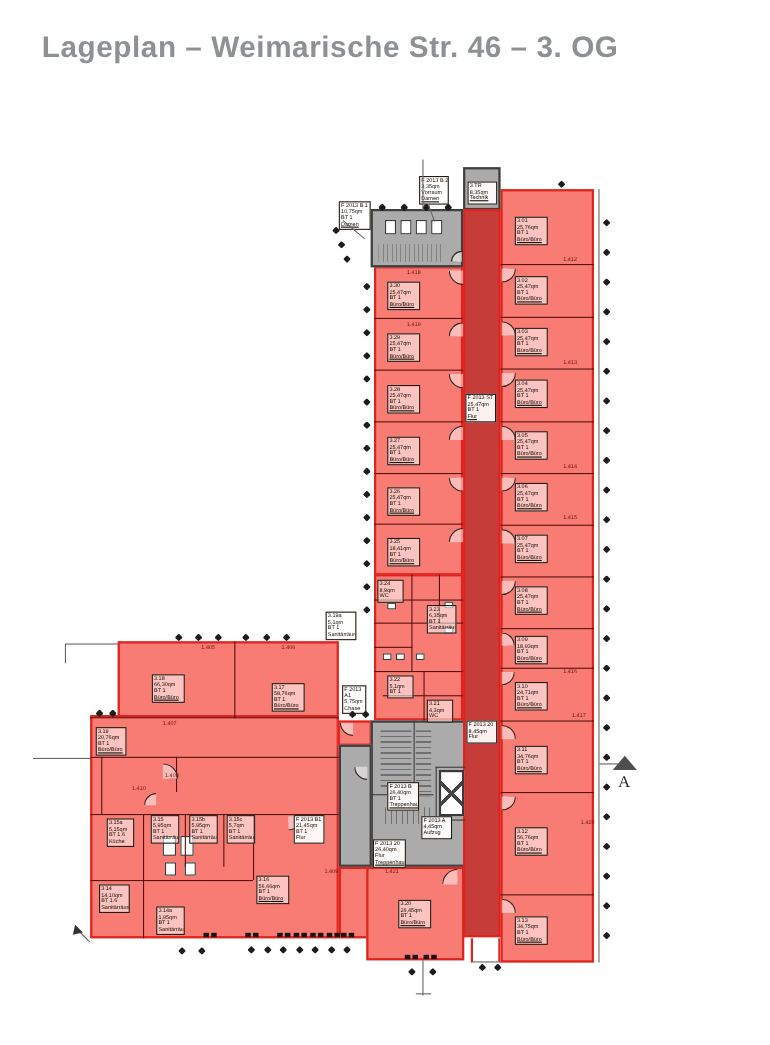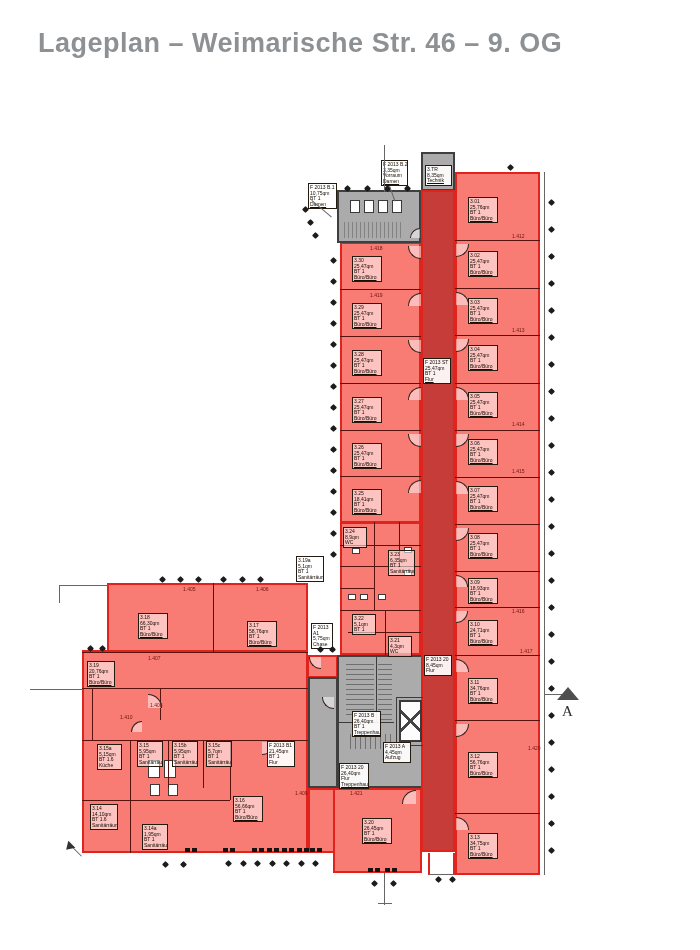--- a/index.html
+++ b/index.html
@@ -39,21 +39,21 @@
   .pline{position:absolute;height:1px;background:#666;transform-origin:0 0}
   .tri{position:absolute;width:0;height:0;border-left:11px solid transparent;
        border-right:11px solid transparent;border-bottom:13px solid #4f4f4f}
   .tri-sm{position:absolute;width:0;height:0;border-left:5px solid transparent;
        border-right:5px solid transparent;border-bottom:8px solid #333;transform:rotate(225deg)}
   .ltr{position:absolute;font-size:15px;color:#2e2e2e;font-family:"Liberation Serif",serif}
 </style>
 </head>
 <body>
 
-<h1 id="title">Lageplan – Weimarische Str. 46 – 9. OG</h1>
+<h1 id="title">Lageplan – Weimarische Str. 46 – 3. OG</h1>
 
 <div id="plan">
     <div class="blk office" style="left: 107px; top: 583px; width: 201px; height: 70px;"></div>
     <div class="blk office" style="left: 82px; top: 650px; width: 226px; height: 203px;"></div>
     <div class="blk office" style="left: 308px; top: 788px; width: 27px; height: 65px;"></div>
     <div class="blk office" style="left: 307px; top: 655px; width: 31px; height: 23px;"></div>
     <div class="blk office" style="left: 340px; top: 242px; width: 81px; height: 281px;"></div>
     <div class="blk office" style="left: 340px; top: 522px; width: 81px; height: 133px;"></div>
     <div class="blk office" style="left: 455px; top: 172px; width: 85px; height: 703px;"></div>
     <div class="blk office" style="left: 333px; top: 788px; width: 89px; height: 85px;"></div>

